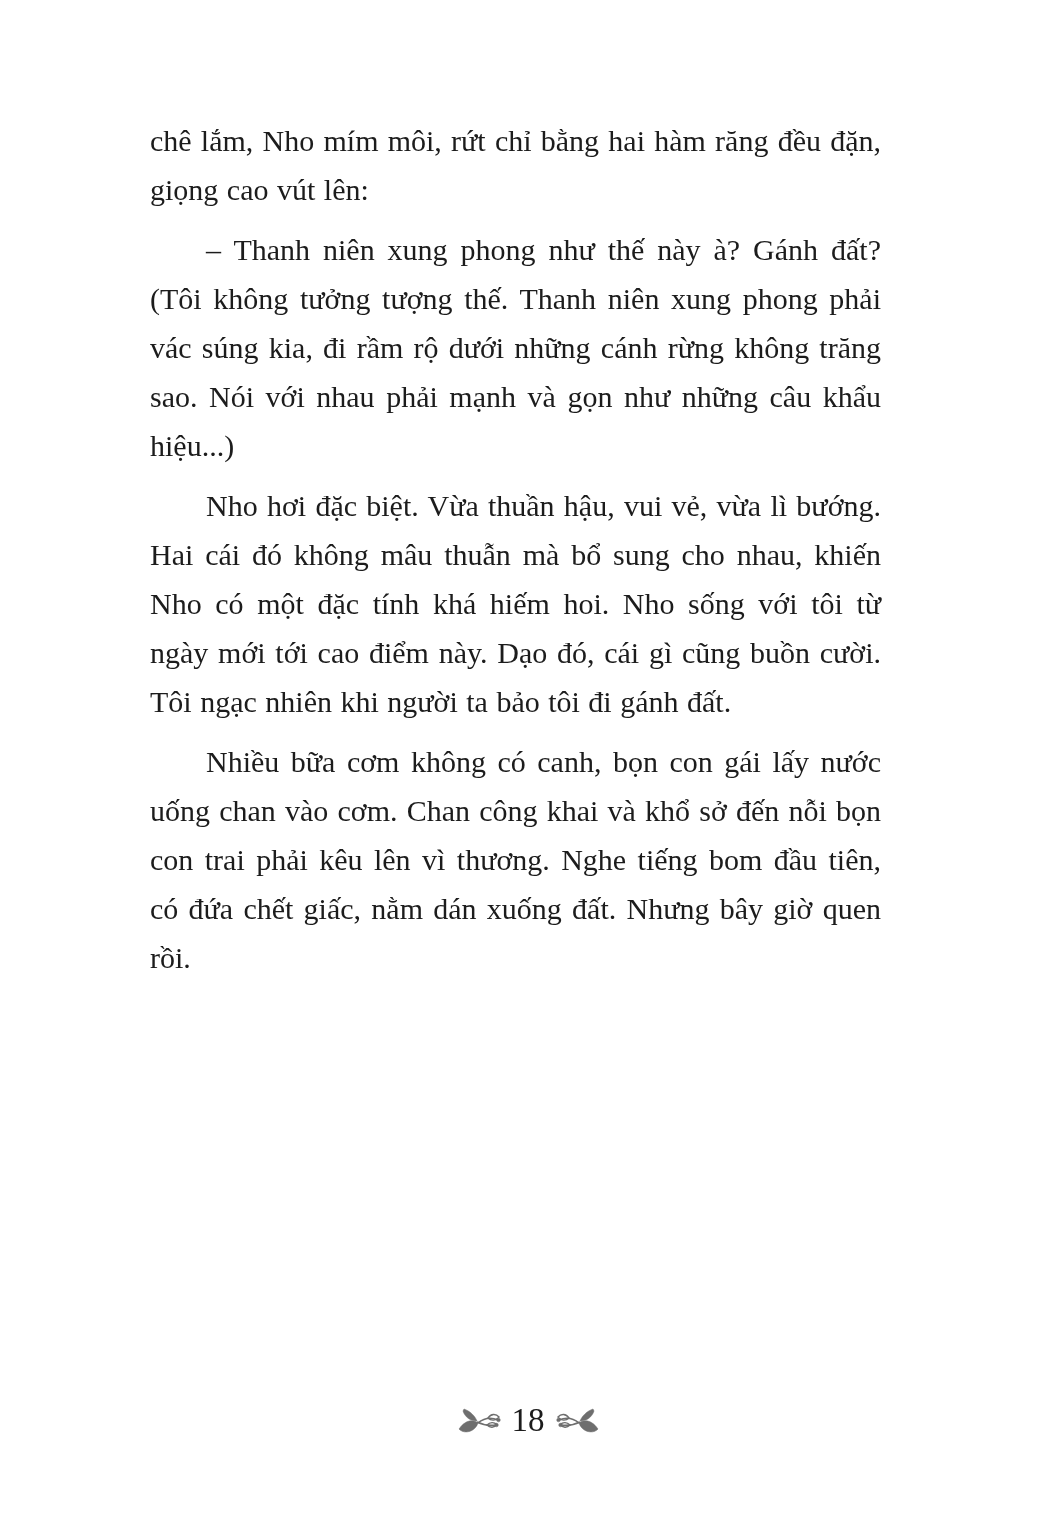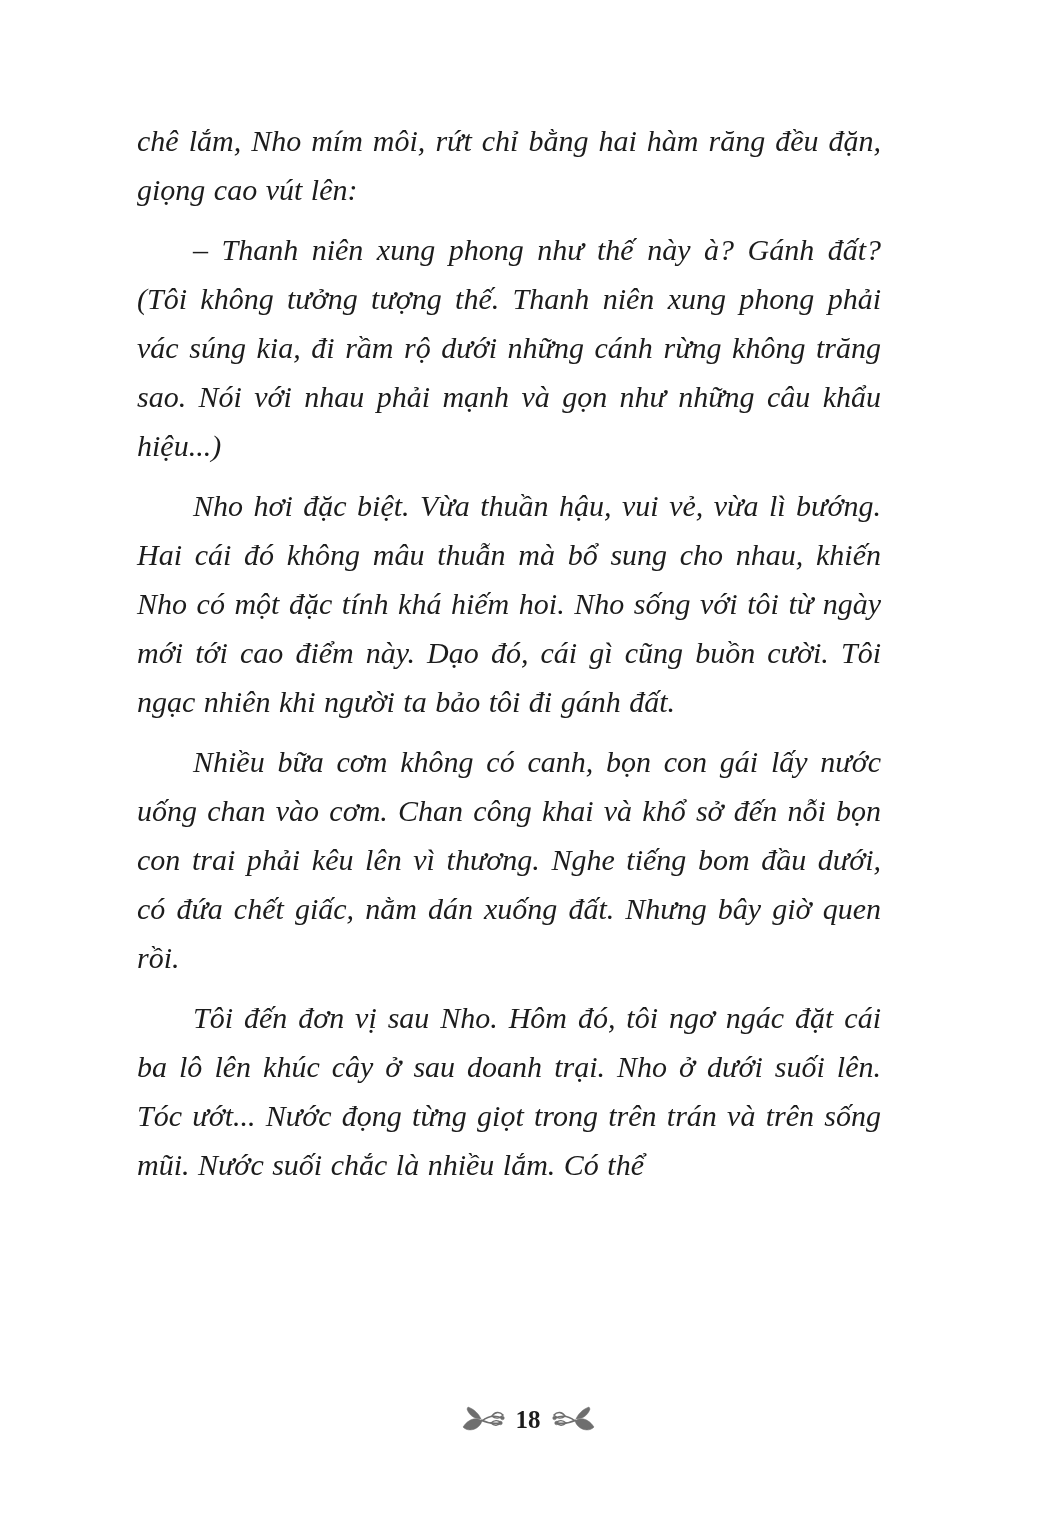--- a/index.html
+++ b/index.html
@@ -24,65 +24,62 @@
     top: 116px;
     width: 748px;
     font-family: "Liberation Serif", "DejaVu Serif", serif;
     font-size: 30px;
     line-height: 49px;
     color: #1c1c1c;
     text-align: justify;
     text-rendering: optimizeLegibility;
   }
   .text-block p {
-    margin: 0 0 11px 4px;
+    margin: 0 0 11px 17px;
     word-spacing: 1px;
-    font-style: italic;
   }
   .text-block p.indent {
     text-indent: 56px;
   }
   .footer {
     position: absolute;
     left: 0;
     top: 1404px;
     width: 1056px;
     display: flex;
     align-items: center;
     justify-content: center;
     gap: 9px;
   }
   .page-number {
     font-family: "Liberation Serif", "DejaVu Serif", serif;
-    font-size: 25px;
+    font-size: 33px;
     color: #1c1c1c;
     line-height: 1;
     padding-bottom: 4px;
-    font-weight: bold;
   }
   .fleuron {
     width: 46px;
     height: 34px;
     display: block;
   }
   .fleuron.flip {
     transform: scaleX(-1);
   }
 </style>
 </head>
 <body>
 
 <div class="book-page">
 
   <div class="text-block">
     <p>chê lắm, Nho mím môi, rứt chỉ bằng hai hàm răng đều đặn, giọng cao vút lên:</p>
     <p class="indent">– Thanh niên xung phong như thế này à? Gánh đất? (Tôi không tưởng tượng thế. Thanh niên xung phong phải vác súng kia, đi rầm rộ dưới những cánh rừng không trăng sao. Nói với nhau phải mạnh và gọn như những câu khẩu hiệu...)</p>
     <p class="indent">Nho hơi đặc biệt. Vừa thuần hậu, vui vẻ, vừa lì bướng. Hai cái đó không mâu thuẫn mà bổ sung cho nhau, khiến Nho có một đặc tính khá hiếm hoi. Nho sống với tôi từ ngày mới tới cao điểm này. Dạo đó, cái gì cũng buồn cười. Tôi ngạc nhiên khi người ta bảo tôi đi gánh đất.</p>
-    <p class="indent">Nhiều bữa cơm không có canh, bọn con gái lấy nước uống chan vào cơm. Chan công khai và khổ sở đến nỗi bọn con trai phải kêu lên vì thương. Nghe tiếng bom đầu dưới, có đứa chết giấc, nằm dán xuống đất. Nhưng bây giờ quen rồi.</p>
-    <p class="indent">Tôi đến đơn vị sau Nho. Hôm đó, tôi ngơ ngác đặt cái ba lô lên khúc cây ở sau doanh trại. Nho ở dưới suối lên. Tóc ướt... Nước đọng từng giọt trong trên trán và trên sống mũi. Nước suối chắc là nhiều lắm. Có thể</p>
+    <p class="indent">Nhiều bữa cơm không có canh, bọn con gái lấy nước uống chan vào cơm. Chan công khai và khổ sở đến nỗi bọn con trai phải kêu lên vì thương. Nghe tiếng bom đầu tiên, có đứa chết giấc, nằm dán xuống đất. Nhưng bây giờ quen rồi.</p>
   </div>
 
   <div class="footer">
     <svg class="fleuron" viewBox="0 0 46 34" xmlns="http://www.w3.org/2000/svg" aria-hidden="true">
       <g fill="#6e6e6e" stroke="#6e6e6e">
         <path d="M2 23 C 8 14, 16 13, 21 17 C 18 26, 8 28, 3 24 Z" stroke-width="0.5"></path>
         <path d="M7 3 C 13 5, 18 10, 20 15 C 13 15, 8 11, 6 5 Z" stroke-width="0.5"></path>
         <path d="M21 17 C 27 12, 34 11, 41 14" fill="none" stroke-width="1.6"></path>
         <path d="M20 16 C 26 19, 32 20, 39 19" fill="none" stroke-width="1.6"></path>
         <path d="M31 12 C 34 7.5, 39 7.5, 42 11 C 39 15, 34 15, 31 12 Z" fill="none" stroke-width="1.4"></path>

